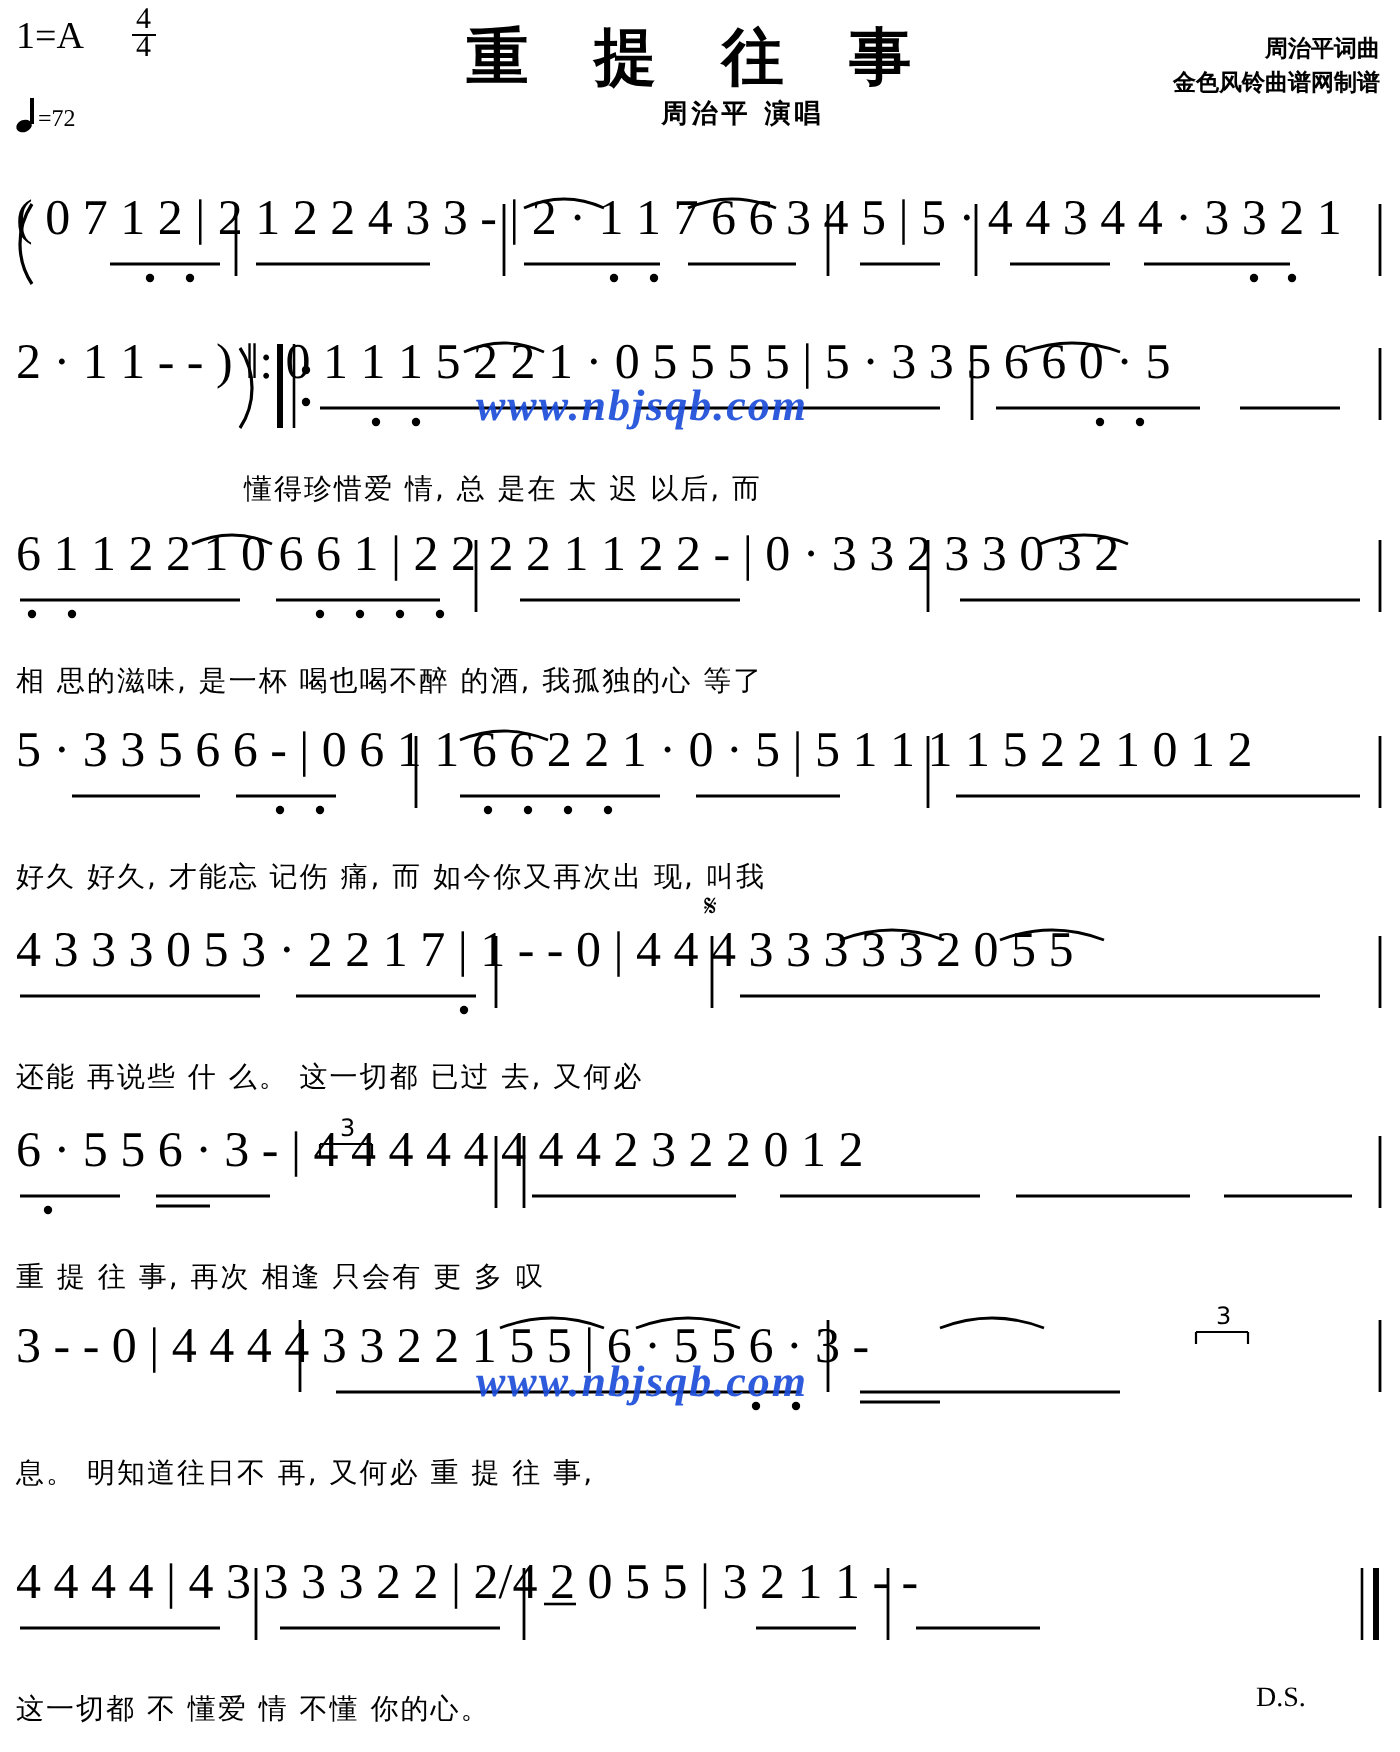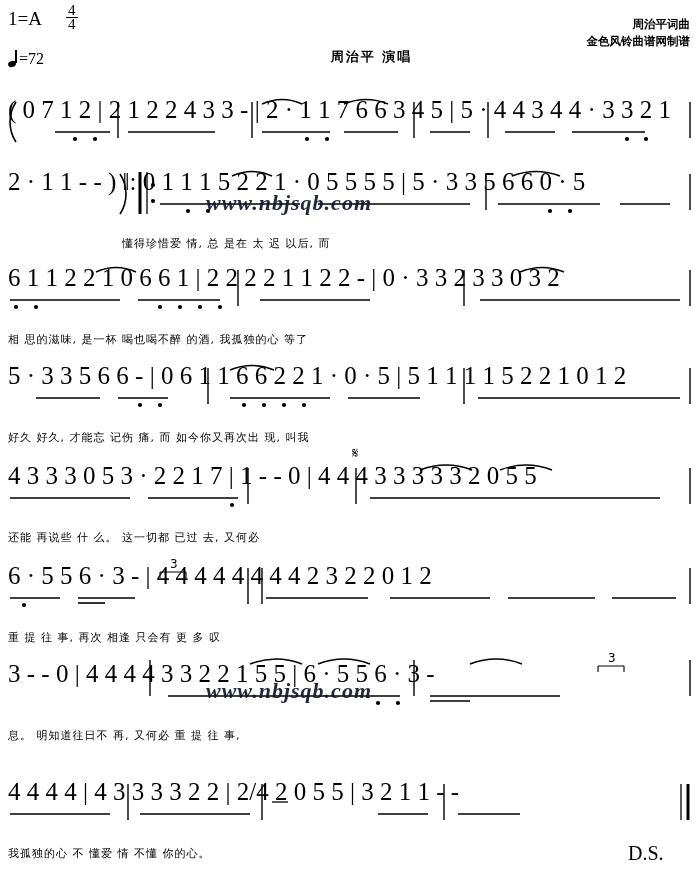--- a/index.html
+++ b/index.html
@@ -40,21 +40,21 @@
     text-align: center;
     font-family: "Liberation Serif", serif;
   }
   .meter .num { display: block; border-bottom: 1.6px solid #000; padding: 0 2px; }
   .meter .den { display: block; padding: 0 2px; }
 
   .tempo {
     position: absolute;
     left: 8px;
     top: 50px;
-    font-size: 16px;
+    font-size: 12px;
     font-family: "Liberation Serif", serif;
   }
   .tempo .note {
     display: inline-block;
     position: relative;
     width: 11px;
     height: 16px;
     vertical-align: -3px;
   }
   .tempo .note::before {
@@ -102,29 +102,30 @@
     text-align: right;
     font-size: 11.5px;
     line-height: 17px;
     font-family: "DejaVu Sans", sans-serif;
     font-weight: bold;
   }
 
   
   .watermark {
     position: absolute;
-    color: #0f172a;
+    color: #1d4ed8;
     font-family: "Liberation Serif", serif;
     font-weight: bold;
     font-style: italic;
     font-size: 22px;
     letter-spacing: 1px;
     white-space: nowrap;
     opacity: 0.92;
     pointer-events: none;
+    margin-left: 32px;
   }
   .wm1 { left: 206px; top: 190px; }
   .wm2 { left: 206px; top: 678px; }
 
   
   .system {
     position: absolute;
     left: 0;
     width: 700px;
   }
@@ -134,41 +135,42 @@
     top: 0;
     font-size: 25px;
     font-family: "Liberation Serif", serif;
     letter-spacing: 0px;
     white-space: nowrap;
     text-align: right;
   }
   .lyrics {
     position: absolute;
     left: 8px;
-    font-size: 11px;
+    font-size: 14px;
     font-family: "DejaVu Sans", sans-serif;
     white-space: nowrap;
   }
 </style>
 </head>
 <body>
 
 <div class="sheet">
 
   <div class="key-sig">1=A</div>
 
   <div class="meter">
     <span class="num">4</span>
     <span class="den">4</span>
   </div>
 
   <div class="tempo">
     <span class="note"></span><span>=72</span>
   </div>
 
+  <div class="title">重 提 往 事</div>
   <div class="subtitle">周治平  演唱</div>
 
   <div class="credit">
     <div>周治平词曲</div>
     <div>金色风铃曲谱网制谱</div>
   </div>
 
   <div class="system" style="top:96px;">
     <svg width="700" height="56" style="position:absolute;left:0;top:0;">
 
@@ -340,17 +342,17 @@
       <line x1="262" y1="6" x2="262" y2="42" stroke="#000" stroke-width="1.4"></line>
       <line x1="444" y1="6" x2="444" y2="42" stroke="#000" stroke-width="1.4"></line>
       <line x1="378" y1="36" x2="428" y2="36" stroke="#000" stroke-width="1.6"></line>
       <line x1="458" y1="36" x2="520" y2="36" stroke="#000" stroke-width="1.6"></line>
       <line x1="688" y1="6" x2="688" y2="42" stroke="#000" stroke-width="3"></line>
       <line x1="681" y1="6" x2="681" y2="42" stroke="#000" stroke-width="1.3"></line>
 
       <line x1="272" y1="24" x2="288" y2="24" stroke="#000" stroke-width="1.3"></line>
     </svg>
     <div class="notes">4 4 4 4 | 4 3 3 3 3 2 2 | 2/4  2   0 5 5 | 3 2 1   1  -  -</div>
-    <div class="lyrics" style="top:68px;left:8px;letter-spacing:1px;">我孤独的心  不 懂爱  情          不懂   你的心。</div>
-    <div class="lyrics" style="top:64px;left:628px;font-family:'Liberation Serif',serif;font-size:20px;">D.S.</div>
+    <div class="lyrics" style="top:68px;left:8px;letter-spacing:1px;">这一切都  不 懂爱  情          不懂   你的心。</div>
+    <div class="lyrics" style="top:64px;left:628px;font-family:'Liberation Serif',serif;font-size:14px;">D.S.</div>
   </div>
 
 </div>
 
 </body></html>

